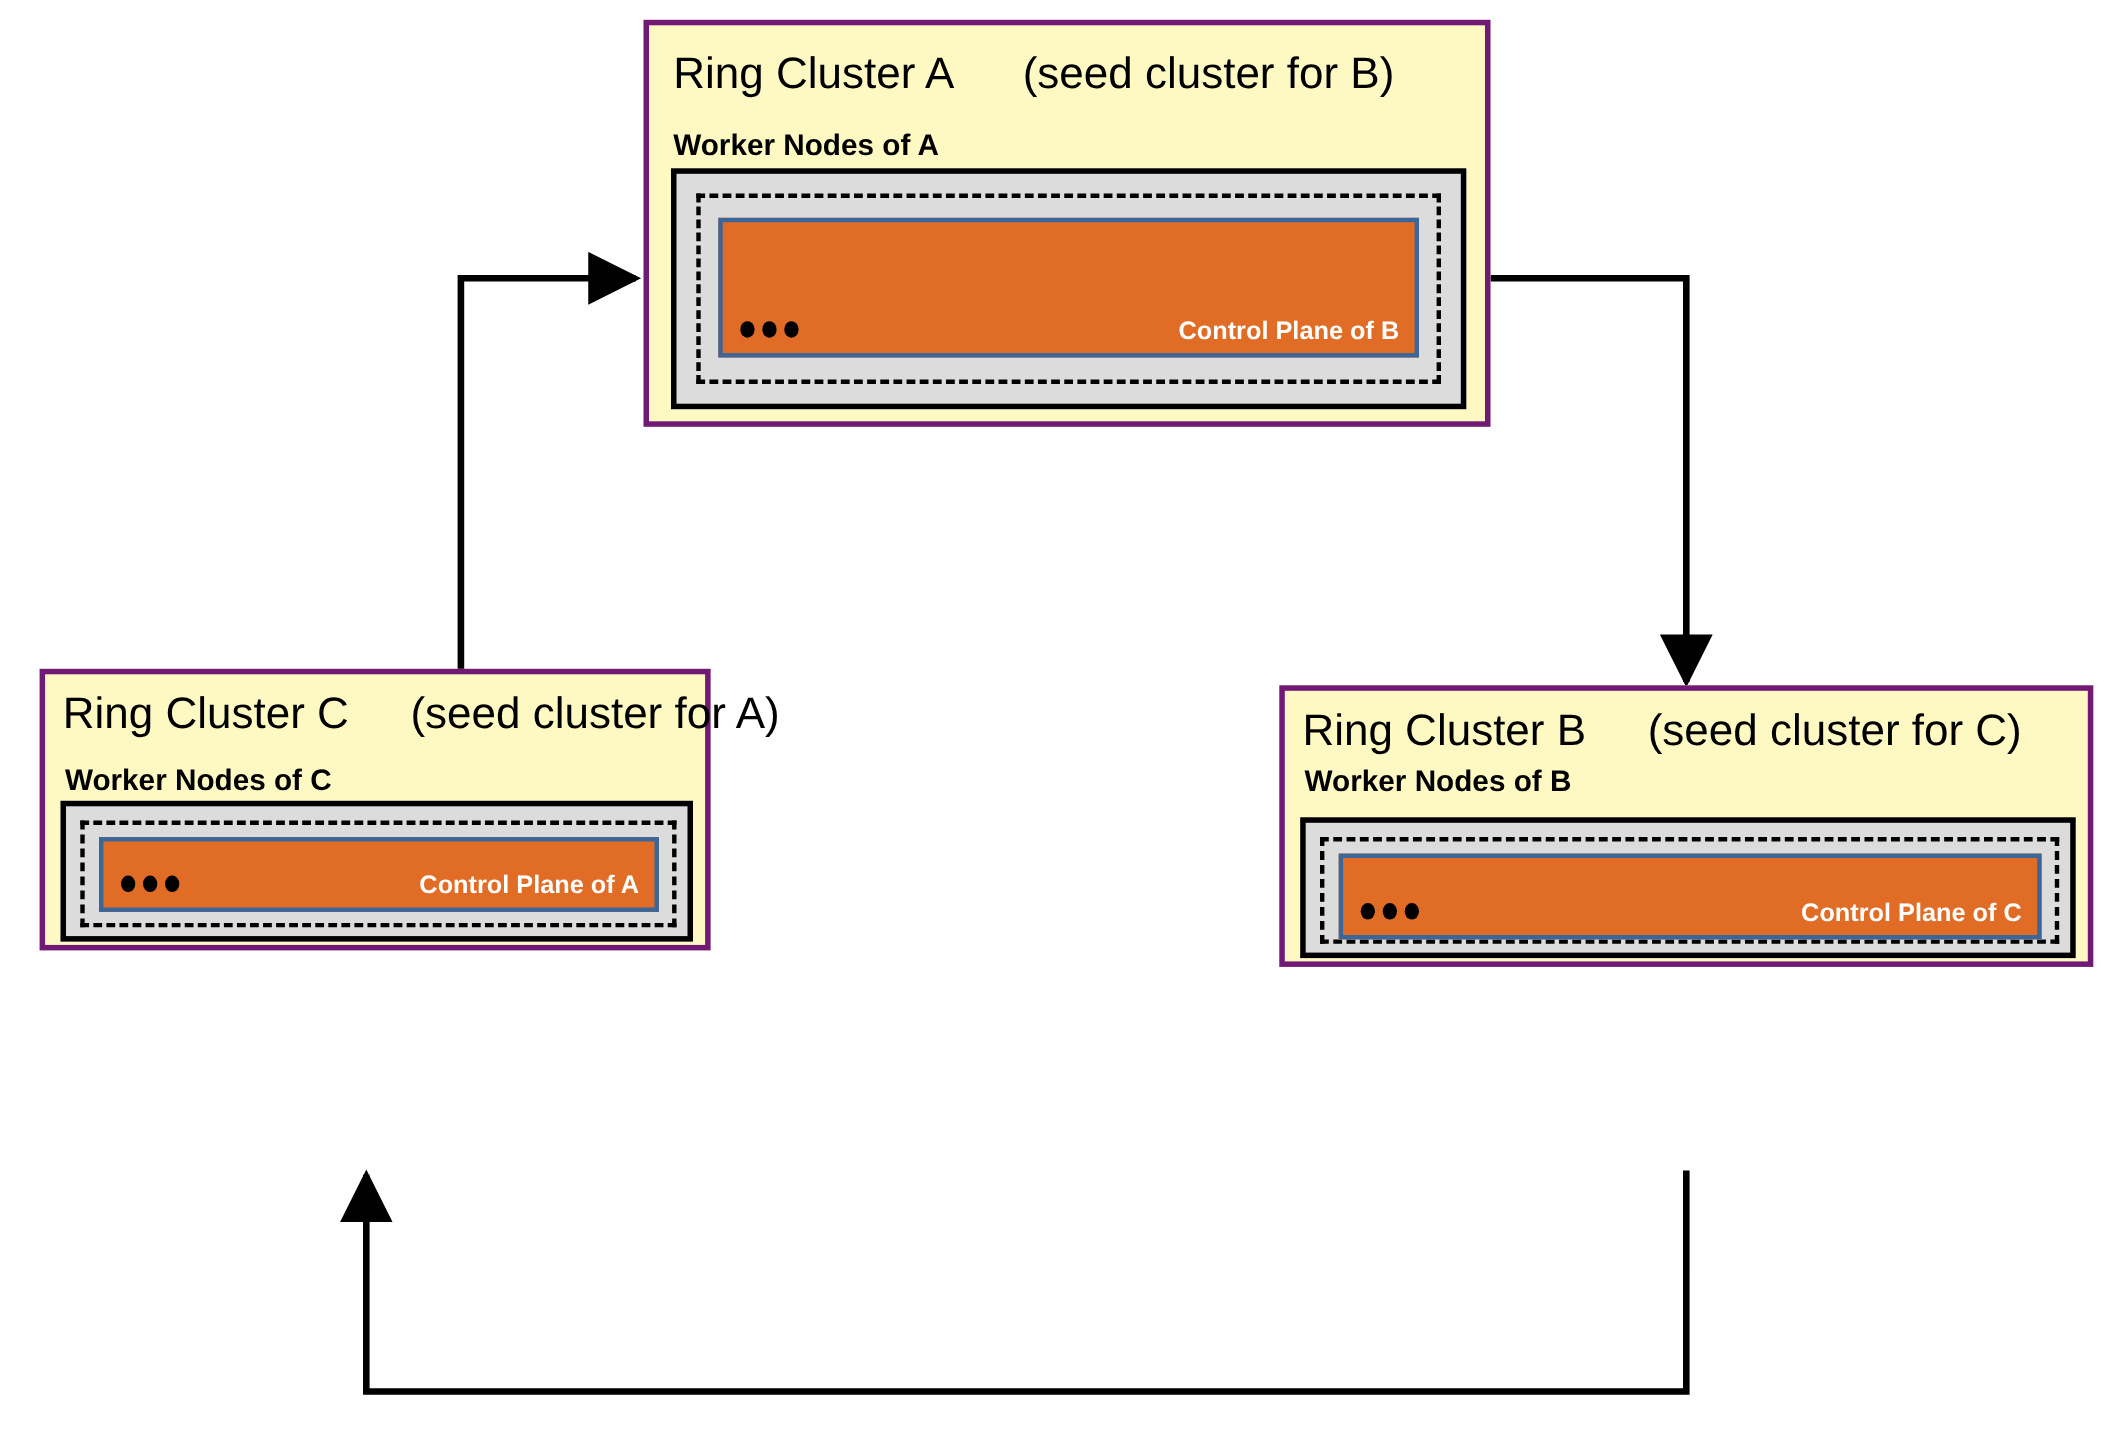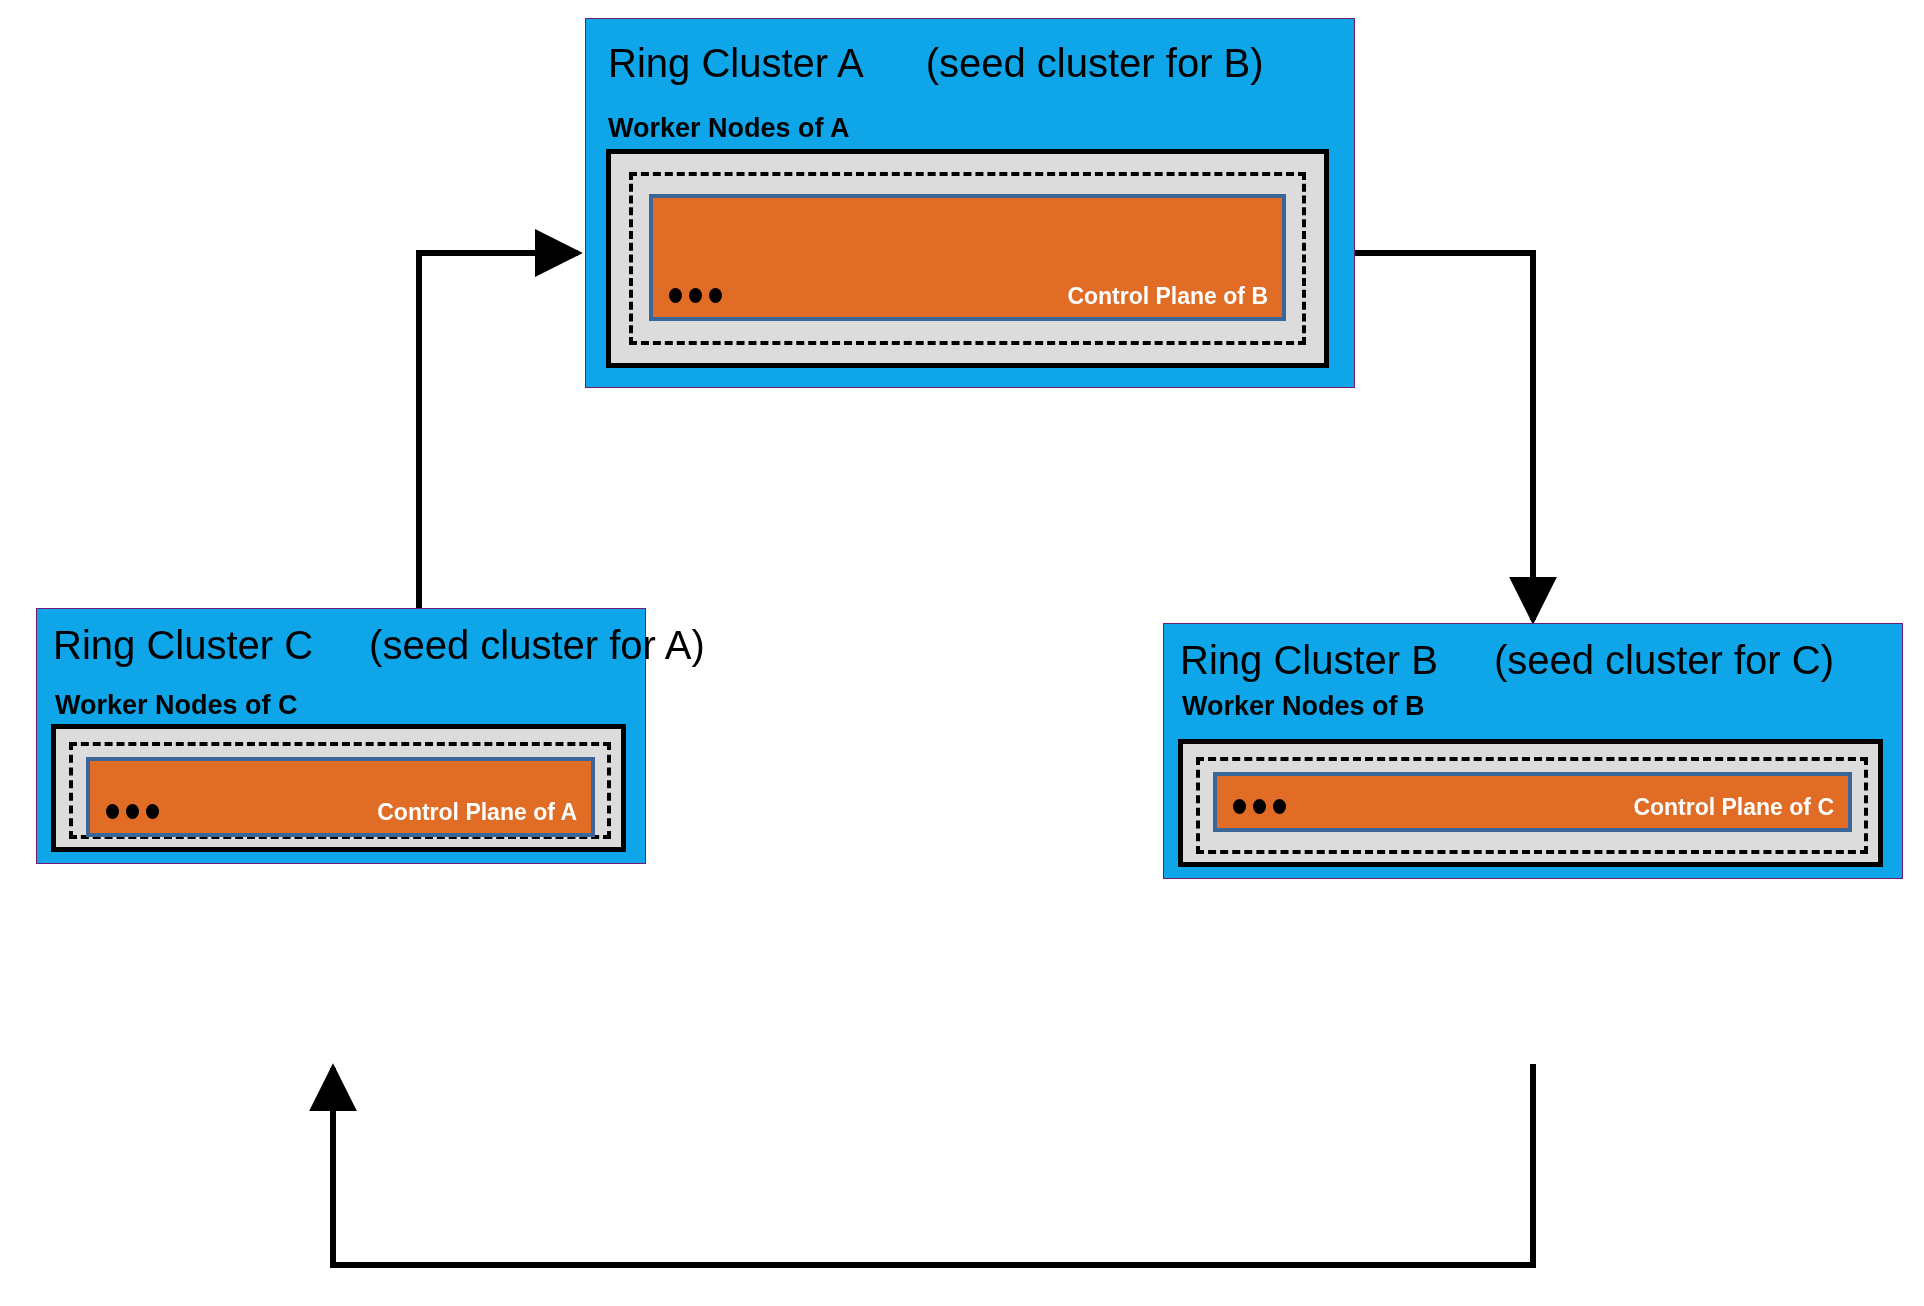--- a/index.html
+++ b/index.html
@@ -24,22 +24,22 @@
     top: 0;
     width: 1924px;
     height: 1306px;
     z-index: 1;
   }
 
   
   .cluster {
     position: absolute;
     box-sizing: border-box;
-    background: #0ea5e9;
-    border: 1px solid #701a75;
+    background: #fef9c3;
+    border: 5px solid #701a75;
     z-index: 2;
   }
 
   .cluster-title {
     position: absolute;
     display: flex;
     align-items: baseline;
     white-space: nowrap;
     color: #000000;
     font-weight: 400;
@@ -166,21 +166,21 @@
       <span class="cname">Ring Cluster C</span>
       <span class="seed" style="margin-left:56px;">(seed cluster for A)</span>
     </div>
 
     <div class="worker-label" style="left:18px; top:83px;">Worker Nodes of C</div>
 
     <div class="worker-box" style="left:14px; top:115px; width:575px; height:128px;">
 
       <div class="node-dashed" style="left:13px; top:13px; width:542px; height:97px;"></div>
 
-      <div class="control-plane" style="left:30px; top:28px; width:509px; height:80px;">
+      <div class="control-plane" style="left:30px; top:28px; width:509px; height:68px;">
         <div class="cp-ellipsis">
           <i></i>
             <i></i>
             <i></i>
         </div>
         <div class="cp-label">Control Plane of A</div>
       </div>
     </div>
   </div>
 
@@ -190,21 +190,21 @@
       <span class="cname">Ring Cluster B</span>
       <span class="seed" style="margin-left:56px;">(seed cluster for C)</span>
     </div>
 
     <div class="worker-label" style="left:18px; top:69px;">Worker Nodes of B</div>
 
     <div class="worker-box" style="left:14px; top:115px; width:705px; height:128px;">
 
       <div class="node-dashed" style="left:13px; top:13px; width:672px; height:97px;"></div>
 
-      <div class="control-plane" style="left:30px; top:28px; width:639px; height:60px;">
+      <div class="control-plane" style="left:30px; top:28px; width:639px; height:78px;">
         <div class="cp-ellipsis">
           <i></i>
             <i></i>
             <i></i>
         </div>
         <div class="cp-label">Control Plane of C</div>
       </div>
     </div>
   </div>
 

